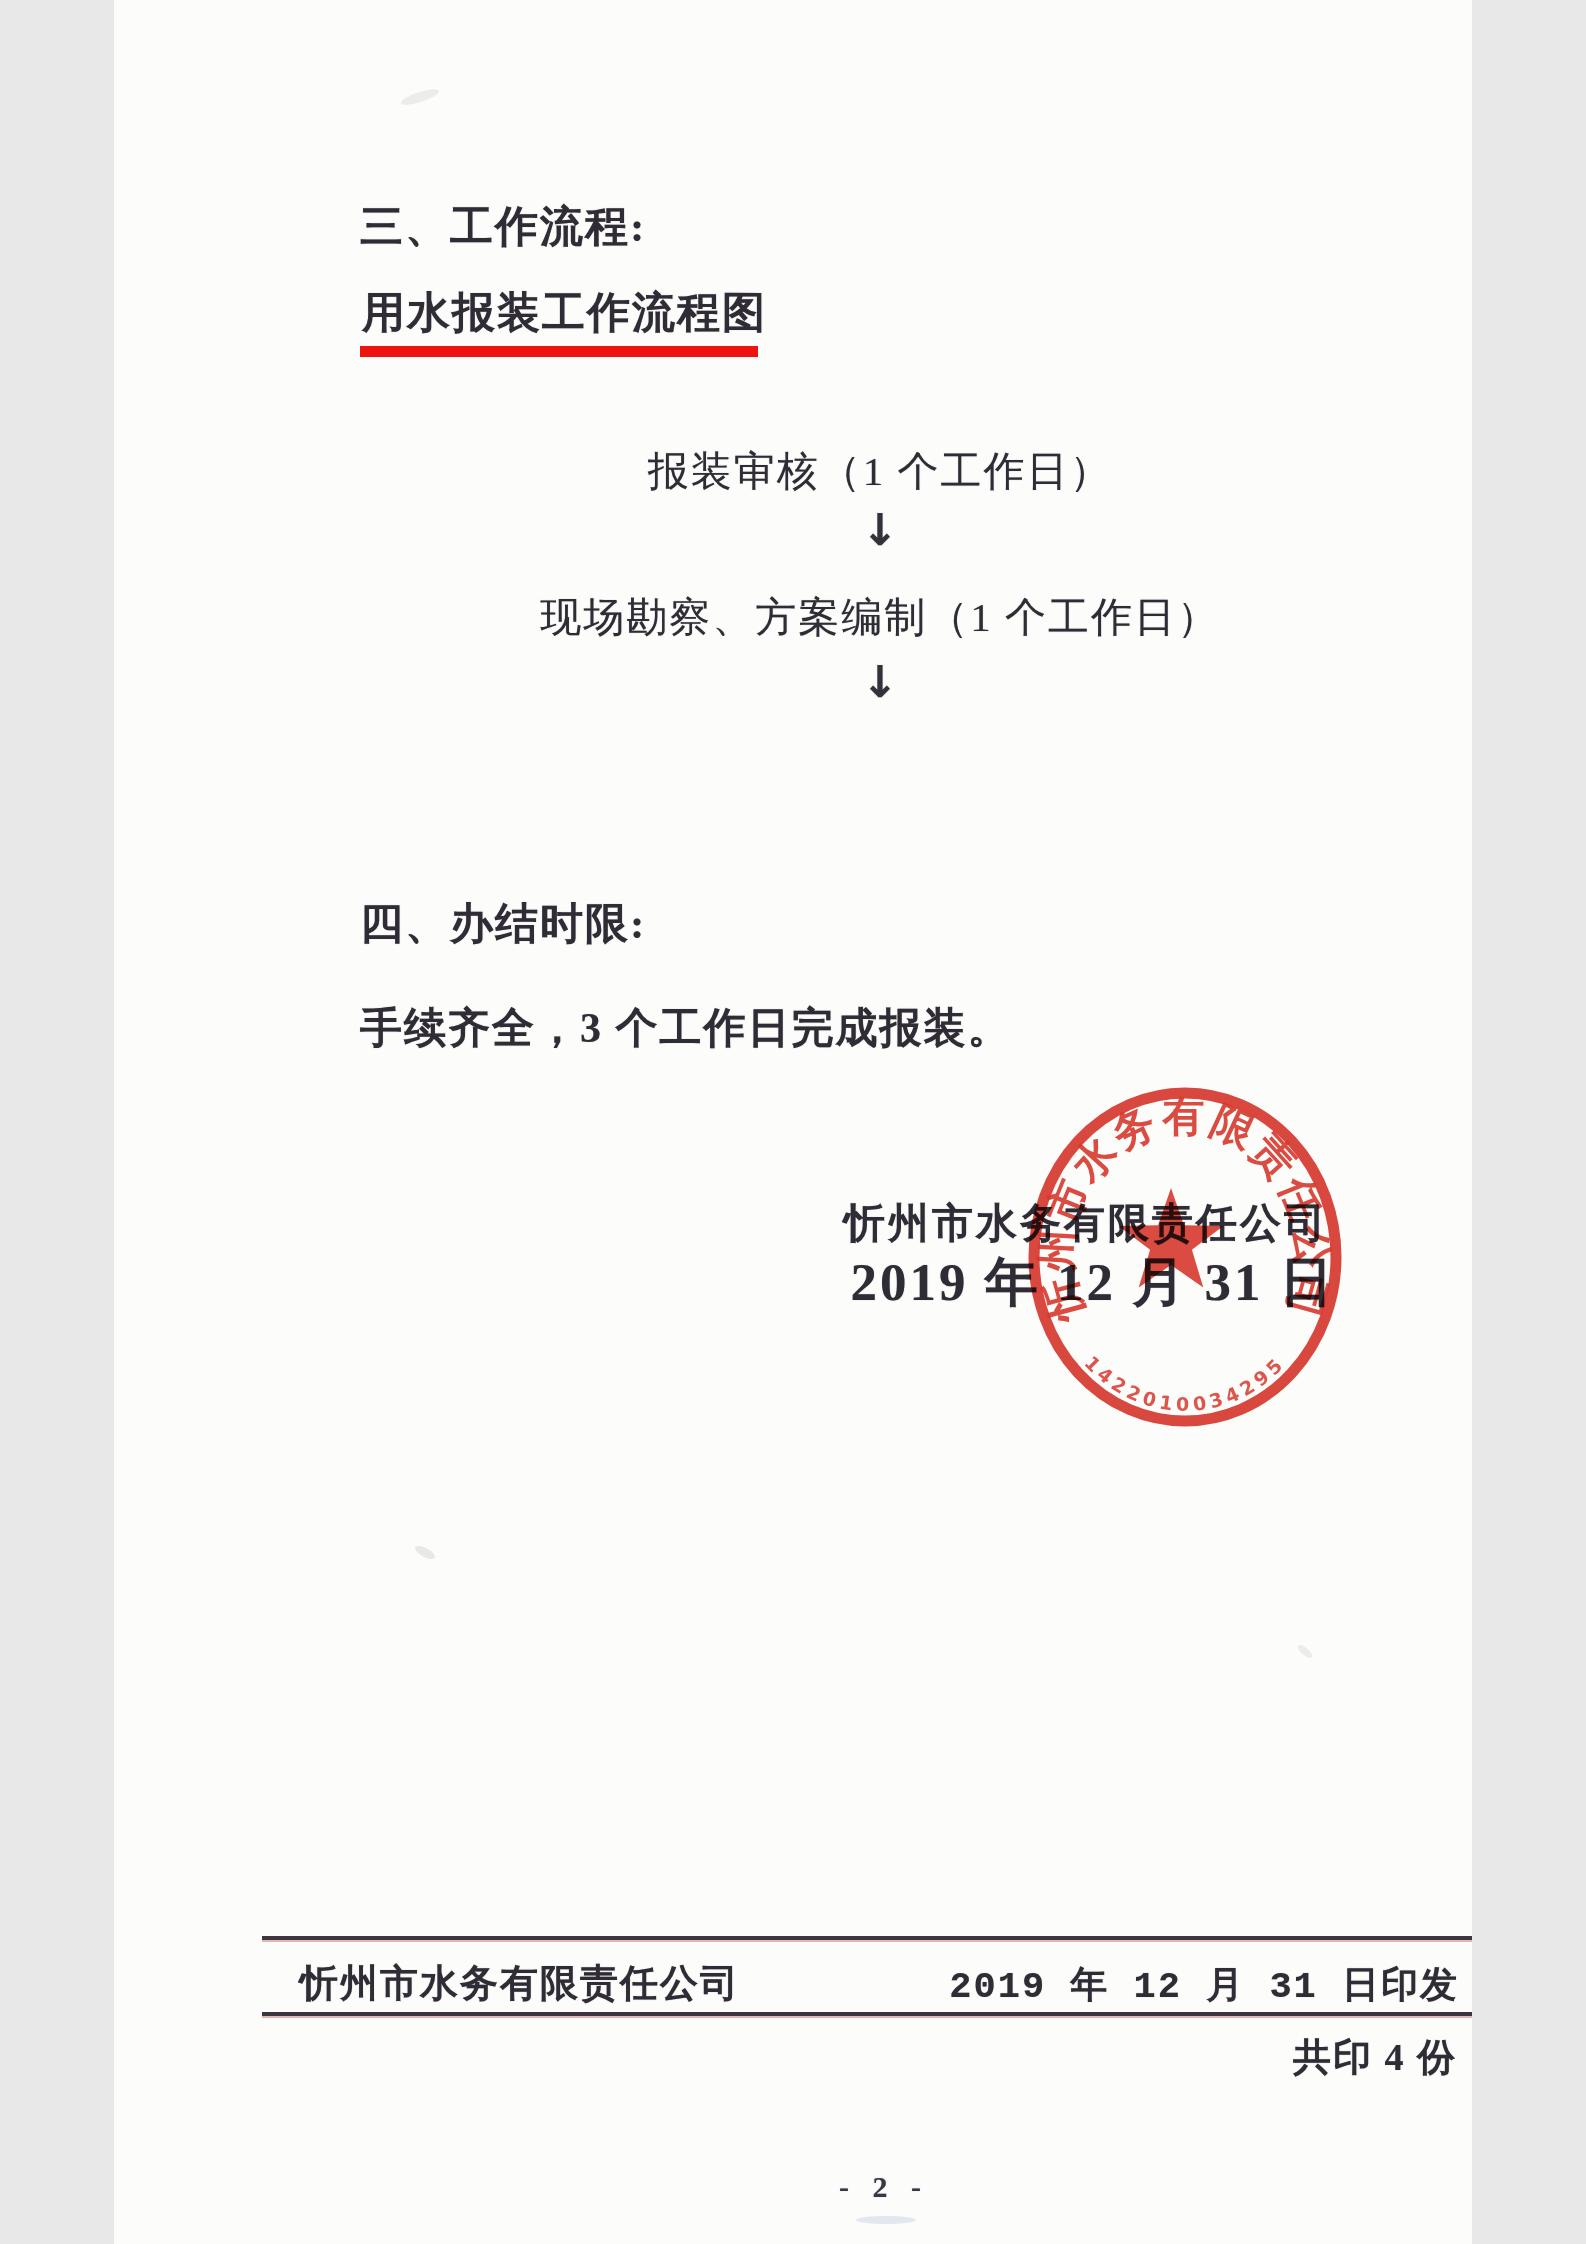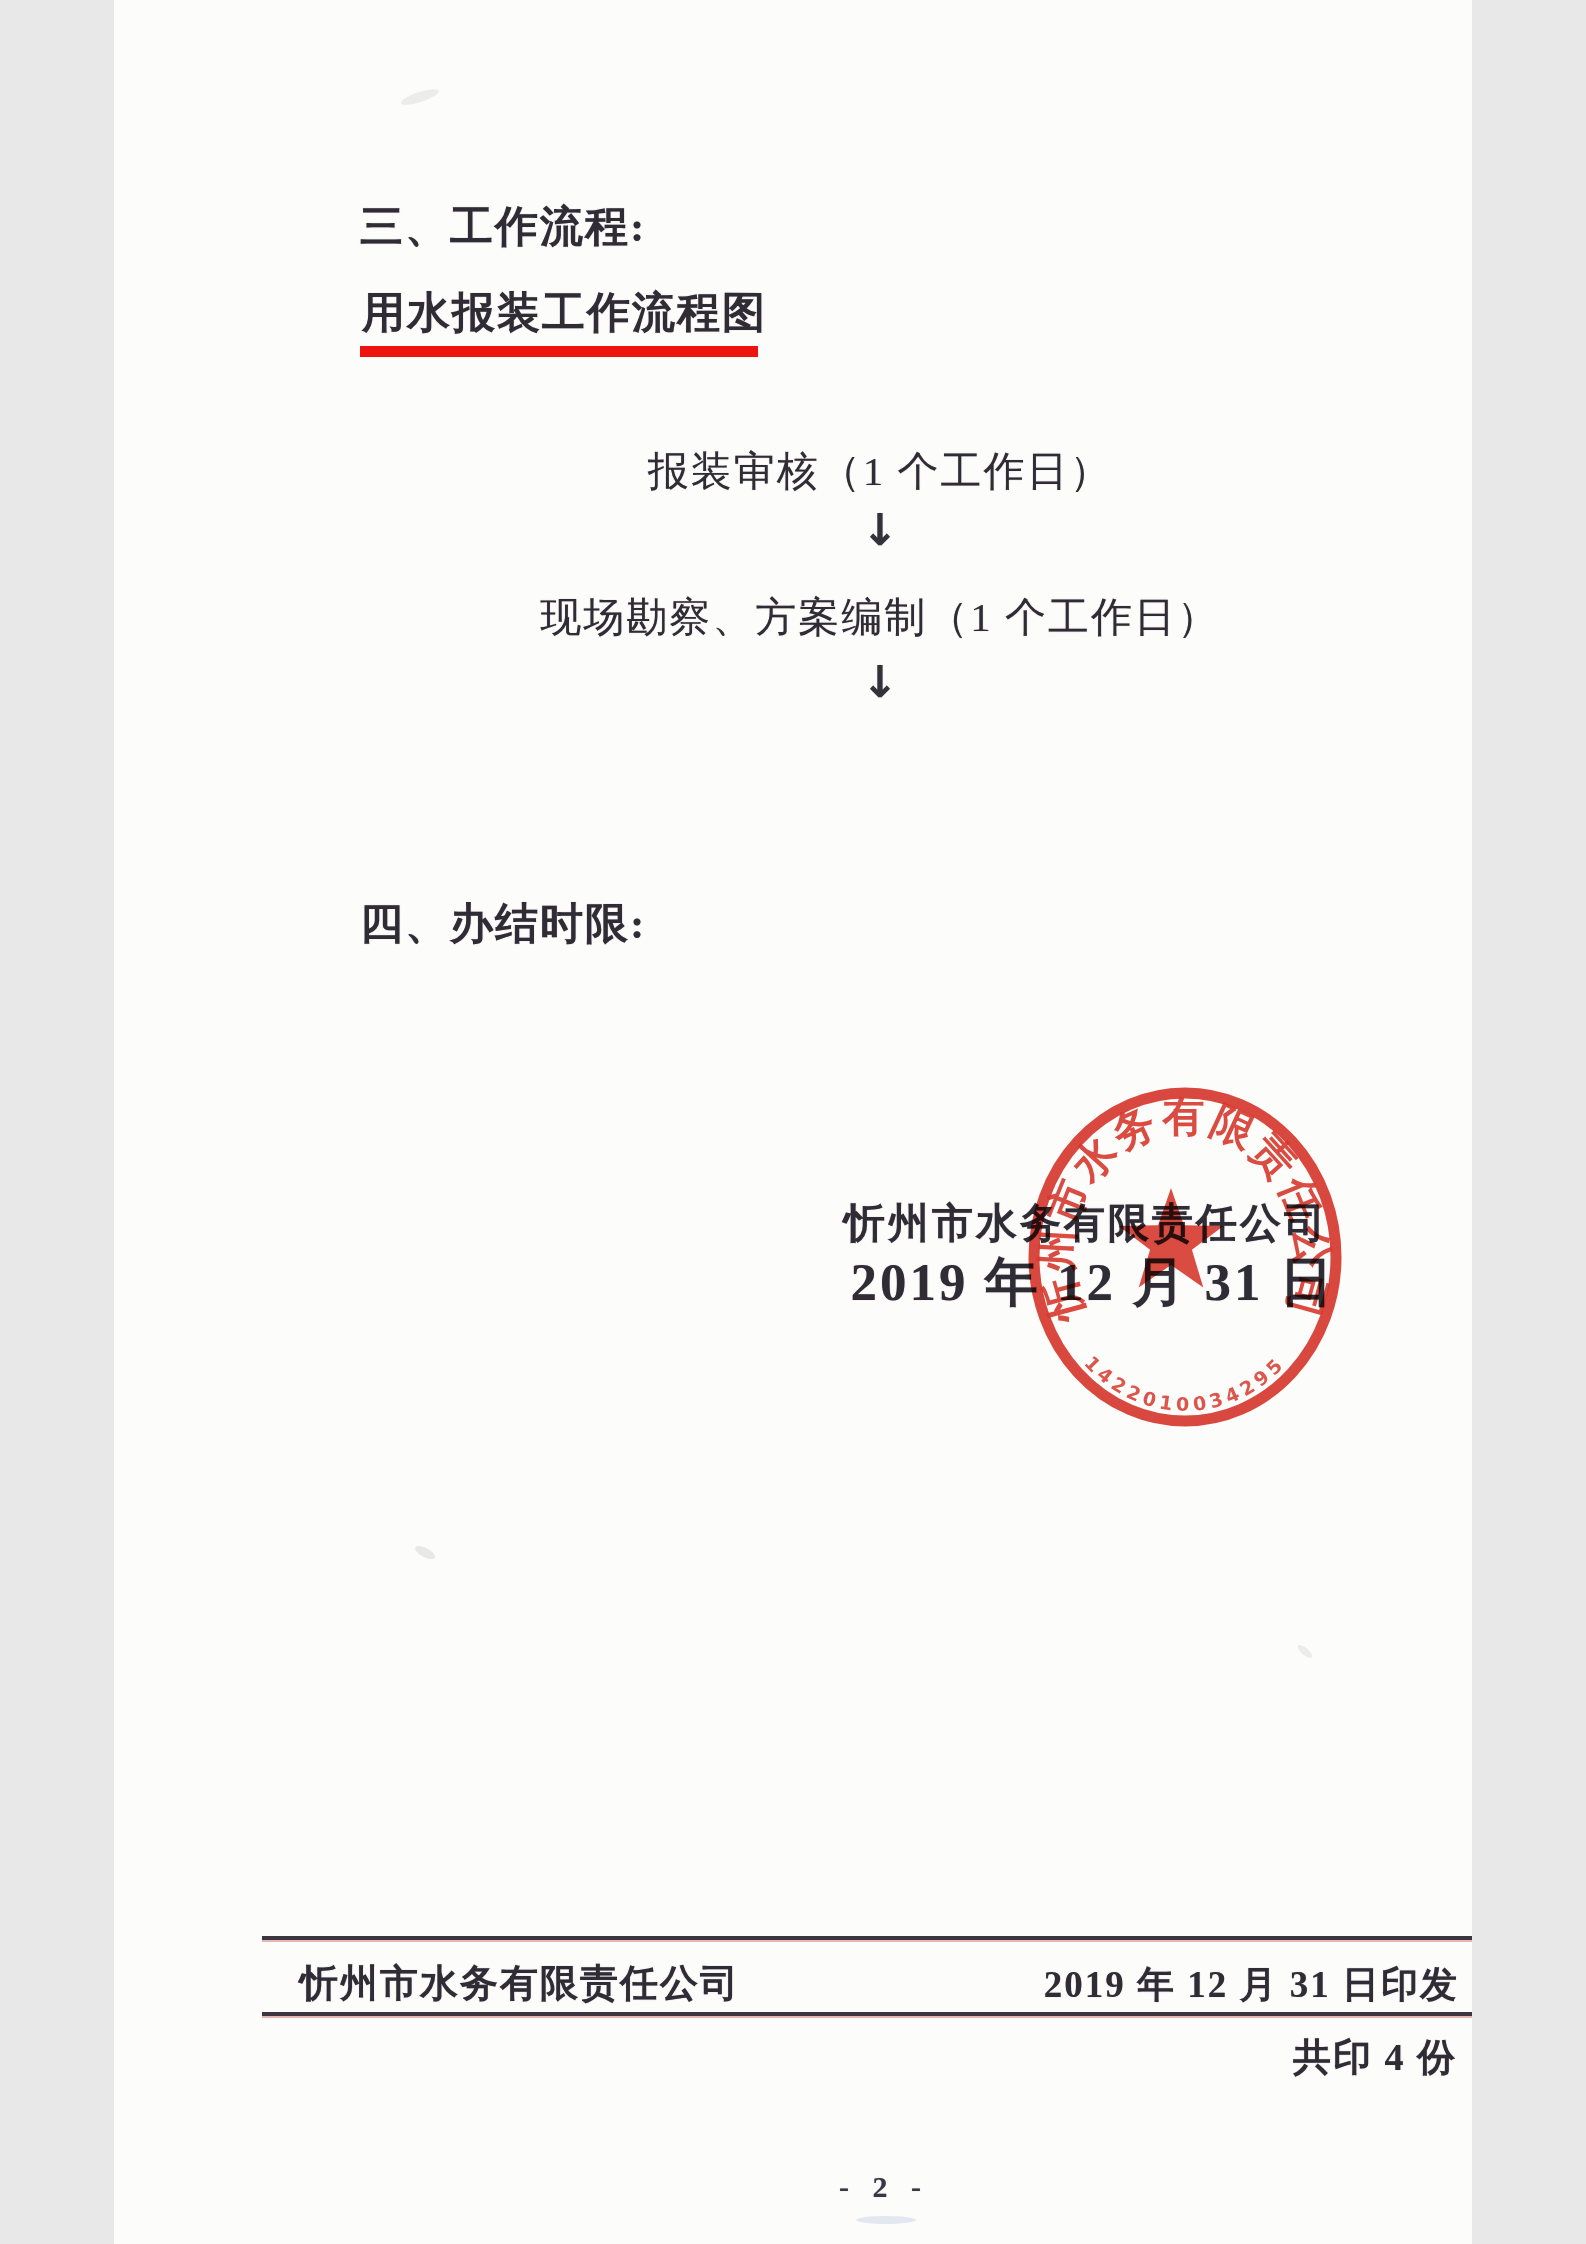--- a/index.html
+++ b/index.html
@@ -65,20 +65,21 @@
 
   <div class="flow-arrow" style="top:504px;">↓</div>
 
   <div class="flow-step" style="top:590px;">现场勘察、方案编制（1 个工作日）</div>
 
   <div class="flow-arrow" style="top:656px;">↓</div>
 
 
   <div class="txt h-cn" style="left:246px;top:895px;">四、办结时限:</div>
 
+  <div class="txt b-cn" style="left:246px;top:1000px;font-weight:700;">手续齐全，3 个工作日完成报装。</div>
 
   <div class="txt sig center-x" style="left:972px;top:1196px;">忻州市水务有限责任公司</div>
 
   <div class="txt sig center-x" style="left:979px;top:1247px;font-size:53px;">2019 年 12 月 31 日</div>
 
   <svg class="seal-svg" width="360" height="380" viewBox="0 0 360 380">
     <defs>
       <path id="sealTopArc" d="M 69.8 232.1 A 113 126 0 1 1 282.2 232.1" fill="none"></path>
       <path id="sealBottomArc" d="M 53.9 266 A 141 154 0 0 0 298.1 266" fill="none"></path>
     </defs>
@@ -94,21 +95,21 @@
 
     <text font-family="DejaVu Sans, sans-serif" font-size="19" font-weight="700" fill="#d6281c" opacity="0.85" letter-spacing="4.5">
       <textPath href="#sealBottomArc" startOffset="50%" text-anchor="middle">1422010034295</textPath>
     </text>
   </svg>
 
   <div class="rule" style="top:1936px;height:4px;"></div>
 
   <div class="txt footer-txt" style="left:186px;top:1958px;">忻州市水务有限责任公司</div>
 
-  <div class="txt footer-txt" style="left:1345px;top:1960px;transform:translateX(-100%);font-size:37px;">2019 年 12 月 31 日印发</div>
+  <div class="txt footer-txt" style="left:1345px;top:1960px;transform:translateX(-100%);font-size:37px;font-family:Liberation Mono, monospace;">2019 年 12 月 31 日印发</div>
 
   <div class="rule" style="top:2012px;height:4px;"></div>
 
   <div class="txt footer-txt" style="left:1343px;top:2032px;transform:translateX(-100%);">共印 4 份</div>
 
   <div class="txt page-num center-x" style="left:770px;top:2170px;">- 2 -</div>
 
 </div>
 
 </body></html>

